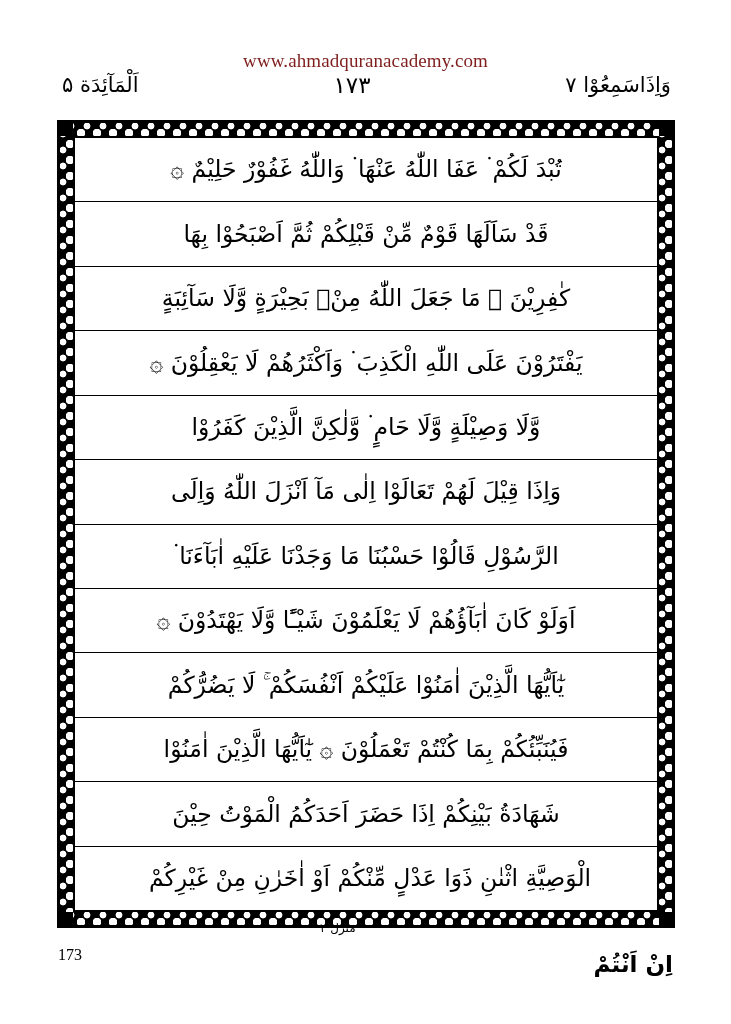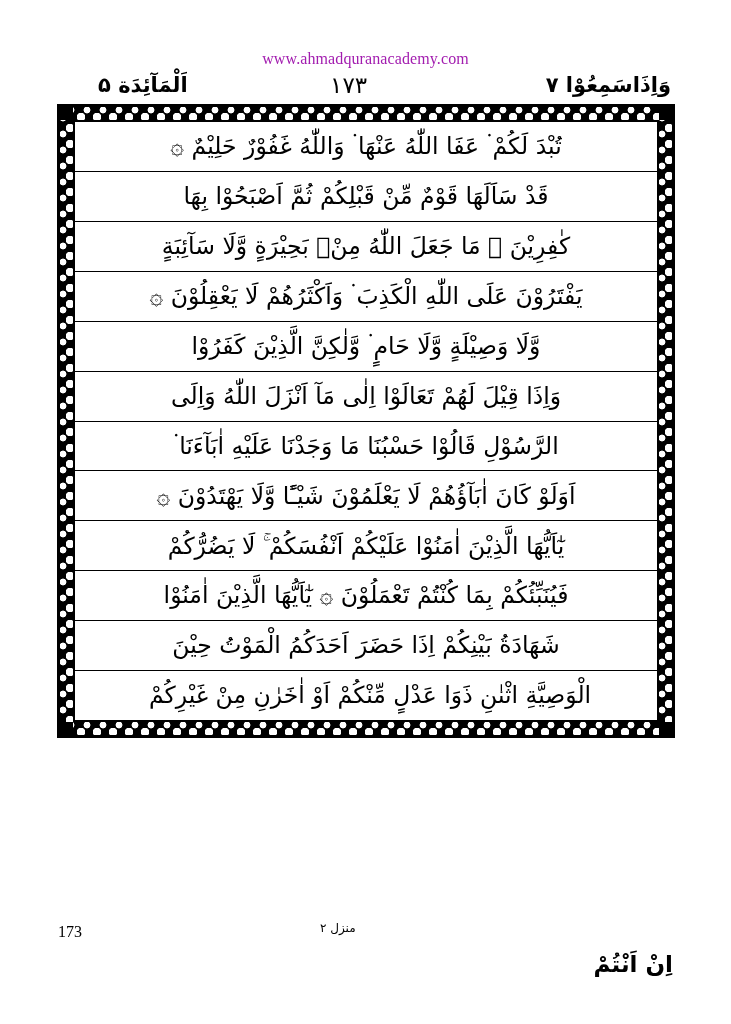--- a/index.html
+++ b/index.html
@@ -13,59 +13,58 @@
     font-family: "Liberation Serif", serif;
     overflow: hidden;
   }
 
   
   .site-url {
     position: absolute;
     top: 50px; left: 0; width: 731px;
     text-align: center;
     font-family: "Liberation Serif", serif;
-    font-size: 16px;
-    color: #a21caf;
+    font-size: 19px;
+    color: #7f1d1d;
     letter-spacing: 0.1px;
   }
 
   
   .page-header {
     position: absolute;
     top: 68px; left: 58px;
     width: 615px; height: 34px;
     display: flex;
     align-items: center;
     justify-content: space-between;
     direction: rtl;
   }
   .hdr-juz, .hdr-surah {
     font-family: "DejaVu Sans", sans-serif;
     font-size: 21px;
     color: #000;
     white-space: nowrap;
     line-height: 1;
-    font-weight: 700;
-    margin-left: 36px;
+    font-weight: 400;
   }
   .hdr-juz { padding-right: 2px; }
   .hdr-surah { padding-left: 4px; }
   .hdr-pageno {
     font-family: "DejaVu Sans", sans-serif;
     font-size: 23px;
     color: #000;
     letter-spacing: 1px;
     font-weight: 400;
   }
 
   
   .frame-outer {
     position: absolute;
-    left: 57px; top: 104px;
-    width: 618px; height: 634px;
+    left: 57px; top: 120px;
+    width: 618px; height: 808px;
     background: #000;
     padding: 3px;
   }
   .frame-orn {
     width: 100%; height: 100%;
     background: #000;
     position: relative;
     padding: 13px;
   }
   
@@ -168,20 +167,21 @@
     color: #000;
     white-space: nowrap;
     padding-top: 3px;
   }
   .ftr-pageno {
     font-family: "Liberation Serif", serif;
     font-size: 16px;
     color: #000;
     padding-top: 5px;
     direction: ltr;
+    margin-top: 23px;
   }
 </style>
 </head>
 <body>
 
 <div class="site-url">www.ahmadquranacademy.com</div>
 
 <div class="page-header">
   <div class="hdr-juz">وَاِذَاسَمِعُوْا ۷</div>
   <div class="hdr-pageno">۱۷۳</div>

